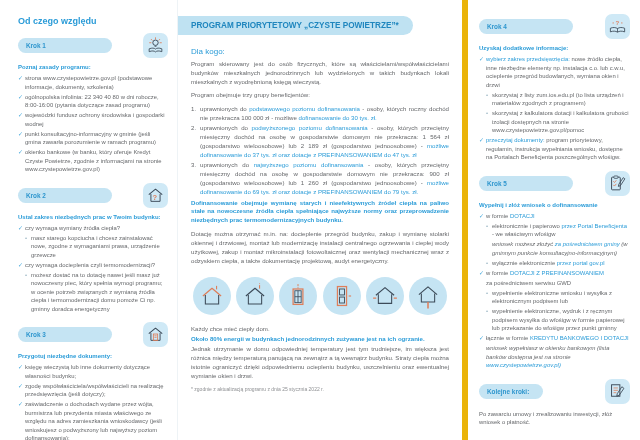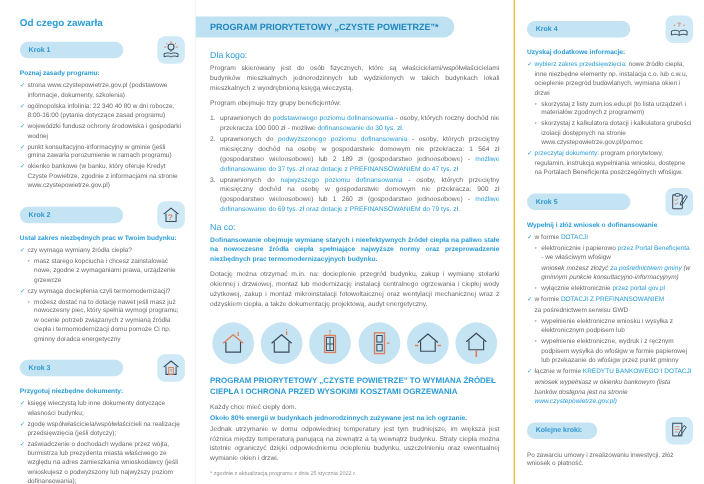--- a/index.html
+++ b/index.html
@@ -1,20 +1,20 @@
 <!DOCTYPE html>
 <html><head>
 <meta charset="utf-8">
 <style>
   html,body{margin:0;padding:0;background:#ffffff;}
   body{width:640px;height:440px;overflow:hidden;font-family:"Liberation Sans",sans-serif;color:#66686b;}
   .page{display:flex;width:640px;height:440px;box-sizing:border-box;background:#fff;}
   .col{box-sizing:border-box;padding-top:14px;}
   .col-left{width:178px;padding-left:18px;padding-right:9px;border-right:1px solid #eef3f6;}
-  .col-mid{width:290px;padding-left:13px;padding-right:13px;border-right:1px solid #eab308;}
+  .col-mid{width:290px;padding-left:13px;padding-right:13px;border-right:6px solid #eab308;}
   .col-right{width:172px;padding-left:11px;padding-right:10px;}
 
   
   .side-heading{font-size:9px;font-weight:bold;color:#2b9cd8;margin:2px 0 7px;}
   .step{margin-bottom:9px;}
   .step-head{display:flex;align-items:center;justify-content:space-between;margin-bottom:5px;}
   .badge{display:inline-block;background:#c5e4f3;color:#2e96ce;font-weight:bold;font-size:6.4px;
          padding:4px 8px;border-radius:9px;width:94px;box-sizing:border-box;}
   .badge.small{width:auto;min-width:64px;}
   .step-icon{width:25px;height:25px;background:#cfe9f6;border-radius:7px;flex:0 0 25px;
@@ -55,21 +55,21 @@
 
   .next-steps p{font-size:5.9px;line-height:1.44;margin:6px 0 0;}
   svg{display:block;}
 </style>
 </head>
 <body>
 
 <div class="page">
 
   <div class="col col-left">
-    <div class="side-heading">Od czego zawarła</div>
+    <div class="side-heading">Od czego względu</div>
 
     <div class="step">
       <div class="step-head">
         <span class="badge">Krok 1</span>
         <span class="step-icon">
           <svg width="19" height="19" viewBox="0 0 24 24" fill="none">
             <circle cx="12" cy="8.5" r="3.4" stroke="#3c4a58" stroke-width="1.2"></circle>
             <path d="M12 2.2v1.6M6.6 4.2l1.1 1.1M17.4 4.2l-1.1 1.1M4.6 8.5h1.7M17.7 8.5h1.7" stroke="#de7f5b" stroke-width="1.1" stroke-linecap="round"></path>
             <path d="M10.8 13h2.4" stroke="#3c4a58" stroke-width="1.1"></path>
             <path d="M4 16.2c3.6-1.4 6.4-1.1 8 .3 1.6-1.4 4.4-1.7 8-.3v3.6c-3.6-1.4-6.4-1.1-8 .3-1.6-1.4-4.4-1.7-8-.3z" stroke="#3c4a58" stroke-width="1.1" stroke-linejoin="round"></path>
@@ -177,21 +177,20 @@
         <div class="li num">
           <span class="mk">2.</span>
           <span class="tx"><span>uprawnionych do </span><span class="hl">podwyższonego poziomu dofinansowania</span><span> - osoby, których przeciętny miesięczny dochód na osobę w gospodarstwie domowym nie przekracza: 1 564 zł (gospodarstwo wieloosobowe) lub 2 189 zł (gospodarstwo jednoosobowe) - </span><span class="hl">możliwe dofinansowanie do 37 tys. zł oraz dotacje z PREFINANSOWANIEM do 47 tys. zł</span></span>
         </div>
         <div class="li num">
           <span class="mk">3.</span>
           <span class="tx"><span>uprawnionych do </span><span class="hl">najwyższego poziomu dofinansowania</span><span> - osoby, których przeciętny miesięczny dochód na osobę w gospodarstwie domowym nie przekracza: 900 zł (gospodarstwo wieloosobowe) lub 1 260 zł (gospodarstwo jednoosobowe) - </span><span class="hl">możliwe dofinansowanie do 69 tys. zł oraz dotacje z PREFINANSOWANIEM do 79 tys. zł.</span></span>
         </div>
       </div>
 
-    <div class="h2">Na co:</div>
     <p class="body just hlb">Dofinansowanie obejmuje wymianę starych i nieefektywnych źródeł ciepła na paliwo stałe na nowoczesne źródła ciepła spełniające najwyższe normy oraz przeprowadzenie niezbędnych prac termomodernizacyjnych budynku.</p>
     <p class="body just">Dotację można otrzymać m.in. na: docieplenie przegród budynku, zakup i wymianę stolarki okiennej i drzwiowej, montaż lub modernizację instalacji centralnego ogrzewania i ciepłej wody użytkowej, zakup i montaż mikroinstalacji fotowoltaicznej oraz wentylacji mechanicznej wraz z odzyskiem ciepła, a także dokumentację projektową, audyt energetyczny.</p>
 
     <div class="icons-row">
       <span class="circle-icon">
         <svg width="28" height="28" viewBox="0 0 40 40" fill="none">
           <path d="M26.5 10.5V5.5" stroke="#de7f5b" stroke-width="1.6"></path>
           <path d="M7 20 20 9l13 11" stroke="#de7f5b" stroke-width="1.8" stroke-linejoin="round"></path>
           <path d="M10.5 18.5V31.5h19V18.5" stroke="#3c4a58" stroke-width="1.5"></path>
         </svg>
@@ -229,21 +228,20 @@
       </span>
       <span class="circle-icon">
         <svg width="28" height="28" viewBox="0 0 40 40" fill="none">
           <path d="M7 18 20 7l13 11" stroke="#3c4a58" stroke-width="1.6" stroke-linejoin="round"></path>
           <path d="M10.5 16.5V28.5h19V16.5" stroke="#3c4a58" stroke-width="1.5"></path>
           <path d="M20 28.5V38" stroke="#de7f5b" stroke-width="2.2"></path>
         </svg>
       </span>
     </div>
 
-    <div class="bottom-heading">PROGRAM PRIORYTETOWY „CZYSTE POWIETRZE” TO WYMIANA ŹRÓDEŁ CIEPŁA I OCHRONA PRZED WYSOKIMI KOSZTAMI OGRZEWANIA</div>
     <p class="body" style="margin-bottom:1px">Każdy chce mieć ciepły dom.</p>
     <p class="body hlb" style="margin-bottom:1px">Około 80% energii w budynkach jednorodzinnych zużywane jest na ich ogrzanie.</p>
     <p class="body just">Jednak utrzymanie w domu odpowiedniej temperatury jest tym trudniejsze, im większa jest różnica między temperaturą panującą na zewnątrz a tą wewnątrz budynku. Straty ciepła można istotnie ograniczyć dzięki odpowiedniemu ociepleniu budynku, uszczelnieniu oraz ewentualnej wymianie okien i drzwi.</p>
     <div class="footnote">* zgodnie z aktualizacją programu z dnia 25 stycznia 2022 r.</div>
   </div>
 
   <div class="col col-right">
 
     <div class="step">
       <div class="step-head">

